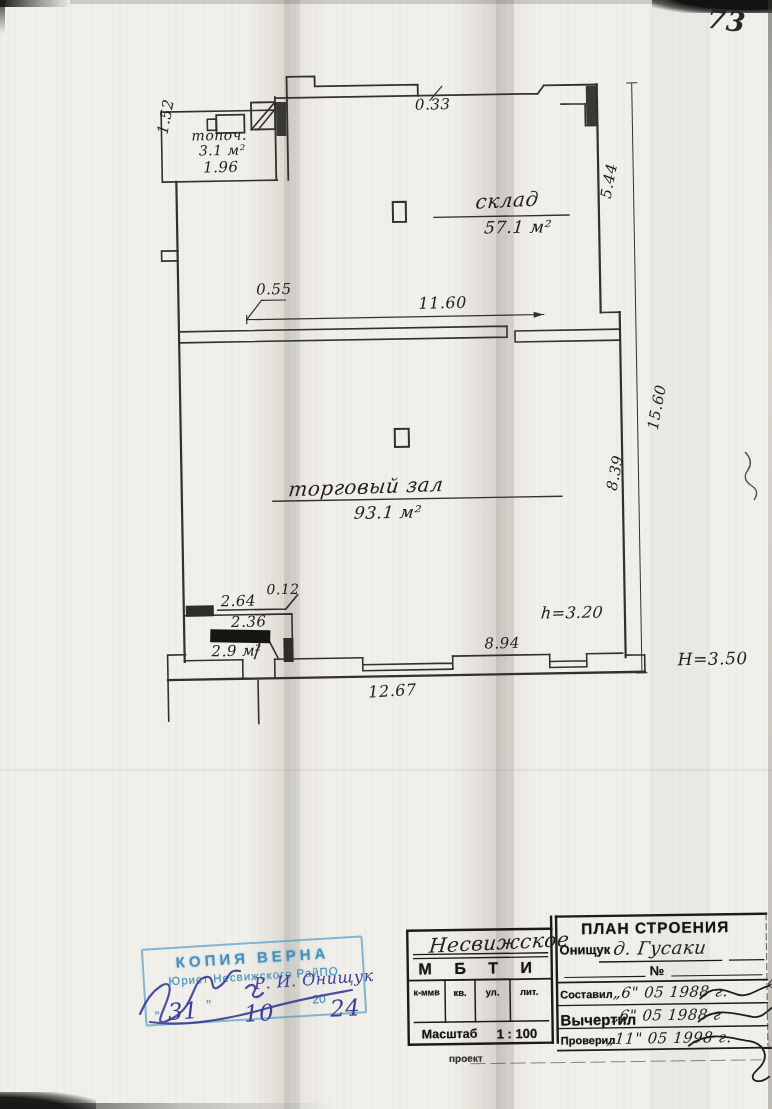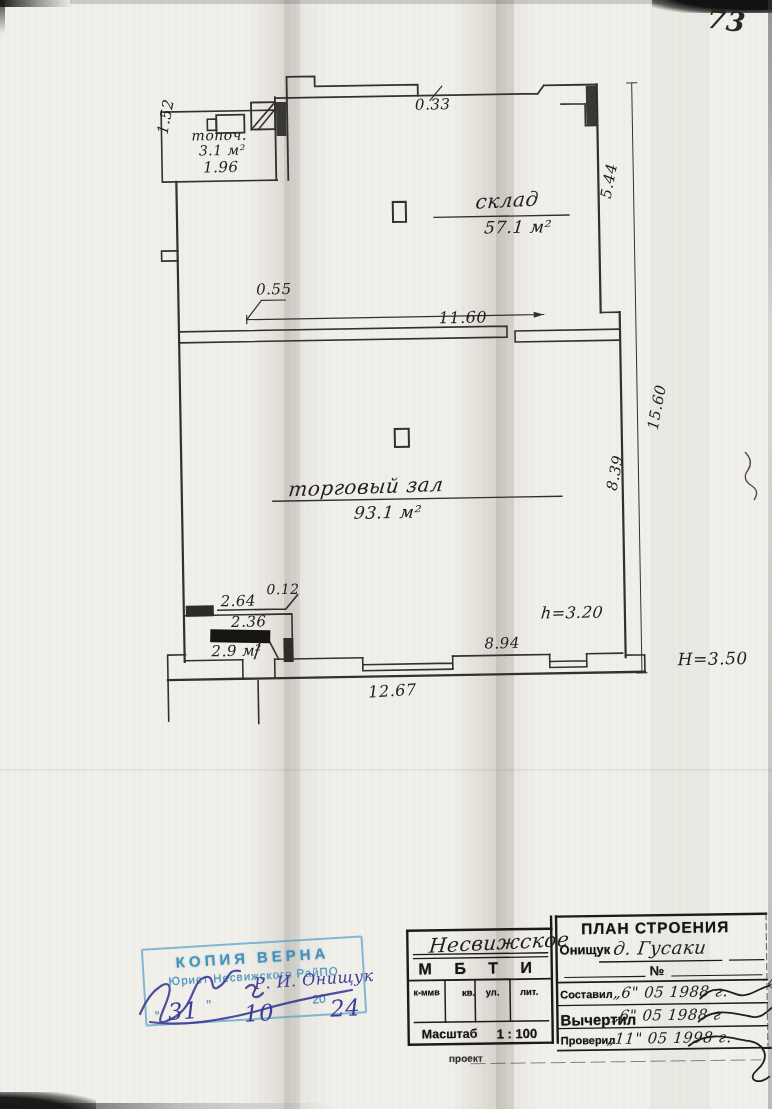--- a/index.html
+++ b/index.html
@@ -99,21 +99,21 @@
   <div class="abs" style="left:0;top:0;width:772px;height:1109px;transform:rotate(-1deg);transform-origin:400px 390px;">
     <div class="t hw" style="left:420px;top:96px;font-size:15px;">0.33</div>
     <div class="t hw" style="left:196px;top:124px;font-size:14px;">топоч.</div>
     <div class="t hw" style="left:203px;top:139px;font-size:14px;">3.1 м²</div>
     <div class="t hw" style="left:207px;top:155px;font-size:15px;">1.96</div>
     <div class="t hw" style="left:158px;top:128px;font-size:15px;transform:rotate(-78deg);transform-origin:left top;">1.52</div>
     <div class="t hw" style="left:479px;top:190px;font-size:20px;transform:skewX(-8deg) rotate(-2deg);">склад</div>
     <div class="t hw" style="left:487px;top:219px;font-size:17px;transform:skewX(-6deg);">57.1 м²</div>
     <div class="t hw" style="left:600px;top:200px;font-size:15px;transform:rotate(-78deg);transform-origin:left top;">5.44</div>
     <div class="t hw" style="left:258px;top:278px;font-size:15px;">0.55</div>
-    <div class="t hw" style="left:440px;top:294px;font-size:16px;margin-top:15px;">11.60</div>
+    <div class="t hw" style="left:420px;top:294px;font-size:16px;">11.60</div>
     <div class="t hw" style="left:287px;top:474px;font-size:20px;transform:skewX(-8deg) rotate(-1deg);">торговый зал</div>
     <div class="t hw" style="left:352px;top:502px;font-size:17px;transform:skewX(-6deg);">93.1 м²</div>
     <div class="t hw" style="left:643px;top:432px;font-size:15px;transform:rotate(-78deg);transform-origin:left top;">15.60</div>
     <div class="t hw" style="left:601px;top:492px;font-size:15px;transform:rotate(-78deg);transform-origin:left top;">8.39</div>
     <div class="t hw" style="left:263px;top:579px;font-size:14px;">0.12</div>
     <div class="t hw" style="left:217px;top:589px;font-size:15px;">2.64</div>
     <div class="t hw" style="left:227px;top:610px;font-size:15px;">2.36</div>
     <div class="abs" style="left:206px;top:627px;width:60px;height:13px;background:#161513;transform:rotate(2deg);"></div>
     <div class="t hw" style="left:207px;top:639px;font-size:15px;">2.9 м²</div>
     <div class="t hw" style="left:537px;top:606px;font-size:16px;transform:skewX(-6deg);">h=3.20</div>
@@ -144,21 +144,21 @@
         <path d="M698,1023 C714,1008 736,1016 752,1019 C762,1021 768,1012 772,1010"></path>
         <path d="M688,1047 C708,1031 733,1041 748,1043 C764,1046 770,1060 756,1072 C744,1082 758,1088 768,1079"></path>
       </g>
     </g>
   </svg>
 
   <div class="abs" style="left:0;top:0;width:772px;height:1109px;transform:rotate(-0.8deg);transform-origin:600px 985px;">
     <div class="t hw" style="left:430px;top:929px;font-size:20px;transform:skewX(-8deg) rotate(-2deg);">Несвижское</div>
     <div class="t pr" style="left:408px;top:958px;width:144px;text-align:center;font-size:16px;letter-spacing:9px;">М Б Т И</div>
     <div class="t pr" style="left:408px;top:985px;width:37px;text-align:center;font-size:9px;">к-ммв</div>
-    <div class="t pr" style="left:445px;top:985px;width:47px;text-align:center;font-size:9.5px;">кв.</div>
+    <div class="t pr" style="left:445px;top:985px;width:30px;text-align:center;font-size:9.5px;">кв.</div>
     <div class="t pr" style="left:475px;top:985px;width:35px;text-align:center;font-size:9.5px;">ул.</div>
     <div class="t pr" style="left:510px;top:985px;width:38px;text-align:center;font-size:9.5px;">лит.</div>
     <div class="t pr" style="left:421px;top:1025px;font-size:12.5px;">Масштаб</div>
     <div class="t pr" style="left:496px;top:1025px;font-size:13px;">1 : 100</div>
     <div class="t pr" style="left:448px;top:1051px;font-size:10px;opacity:.85;">проект</div>
     <div class="t pr" style="left:582px;top:920px;font-size:15.5px;letter-spacing:1px;">ПЛАН СТРОЕНИЯ</div>
     <div class="t pr" style="left:560px;top:942px;font-size:13px;">Онищук</div>
     <div class="t hw" style="left:614px;top:938px;font-size:18px;transform:skewX(-8deg);">д. Гусаки</div>
     <div class="t hw" style="left:768px;top:931px;font-size:16px;margin-top:44px;">4,6</div>
     <div class="t pr" style="left:650px;top:964px;font-size:13px;">№</div>

